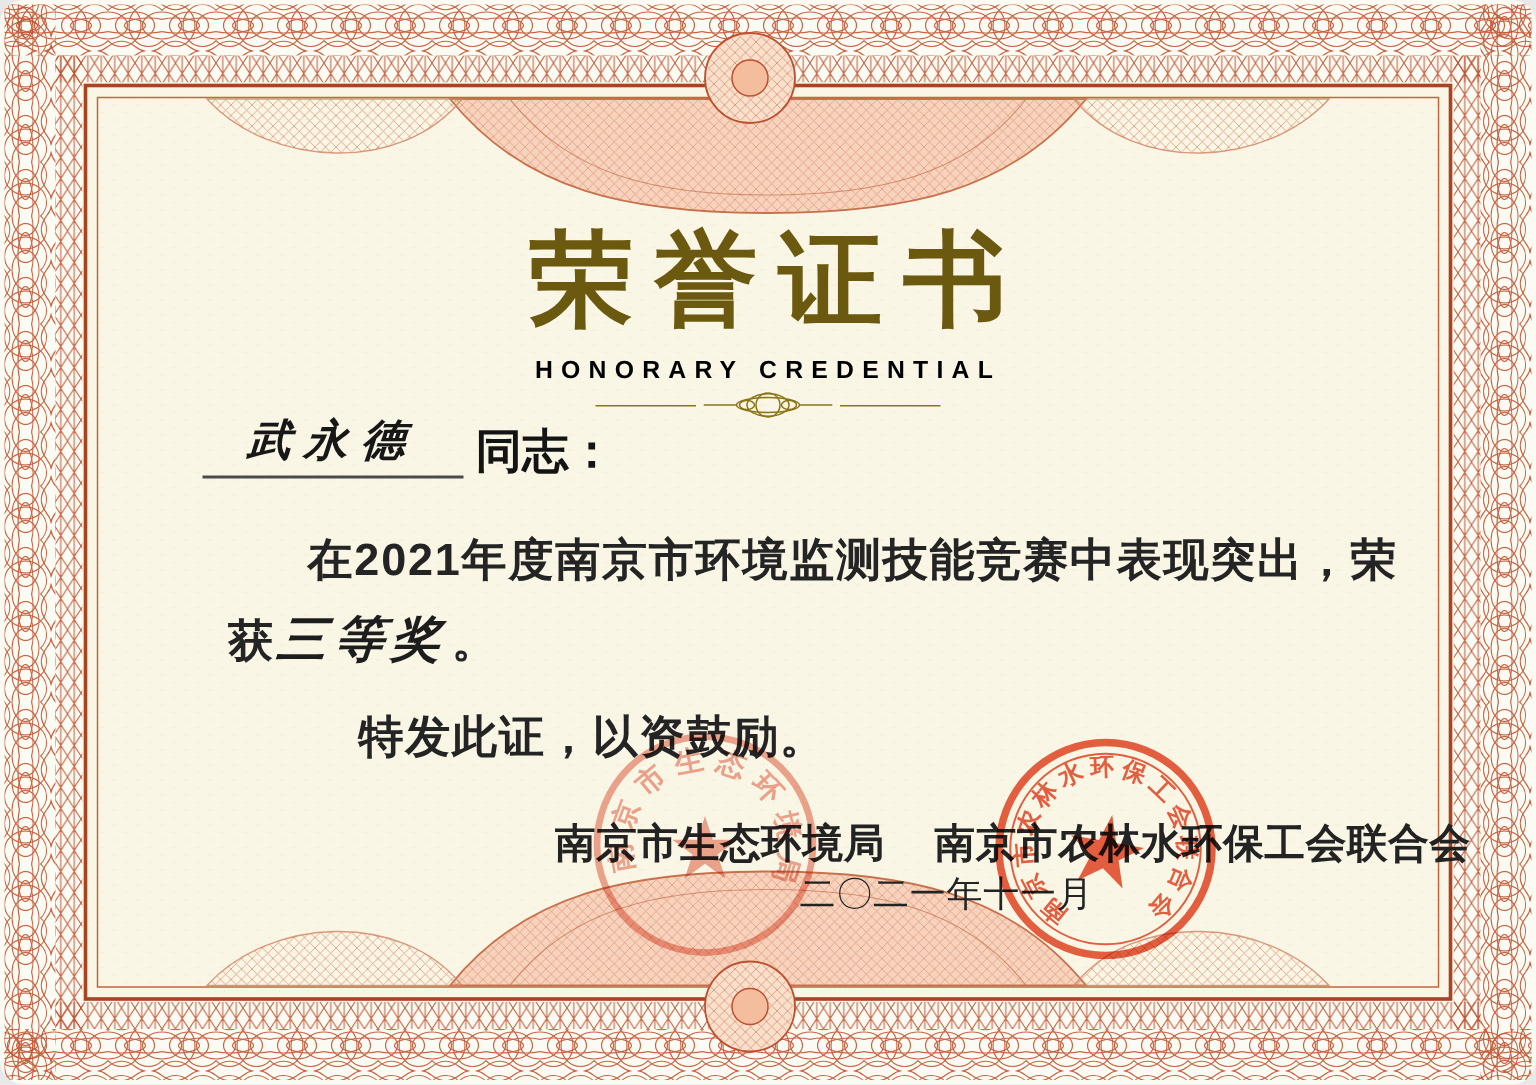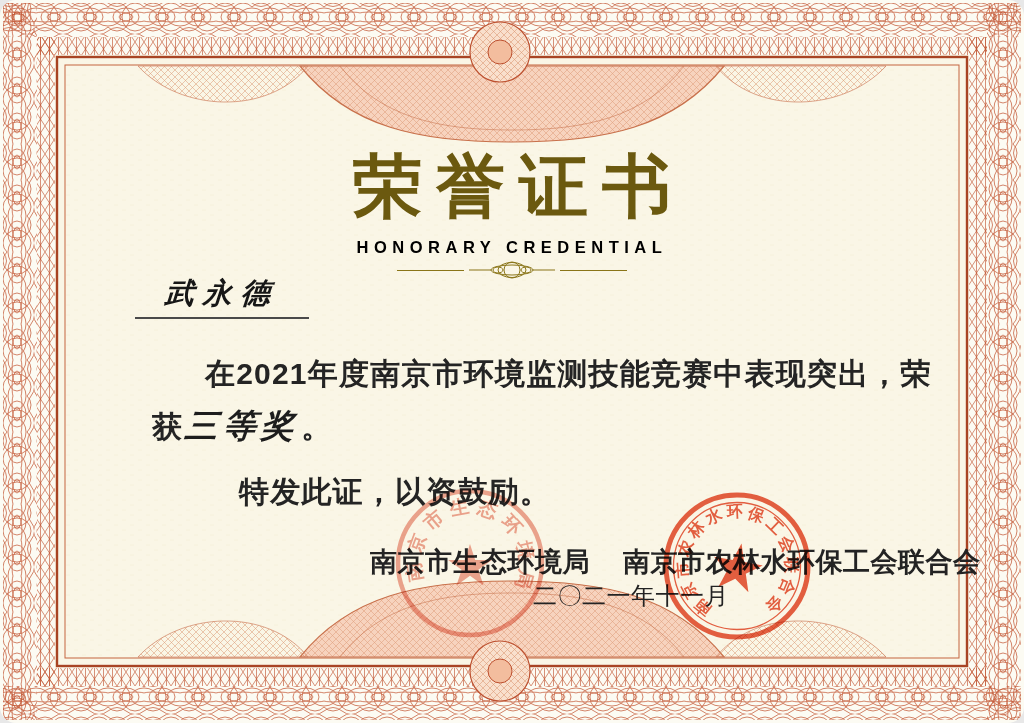--- a/index.html
+++ b/index.html
@@ -142,20 +142,21 @@
           <ellipse cx="57" cy="9" rx="5" ry="3"></ellipse>
         </g>
       </svg>
       <div class="dline"></div>
     </div>
 
     <div class="abs recipient-line">
       <div class="name-underline">
         <span class="recipient-name">武永德</span>
       </div>
+      <span class="salutation">同志：</span>
     </div>
 
     <div class="abs bodytext line1">在2021年度南京市环境监测技能竞赛中表现突出，荣</div>
 
     <div class="abs bodytext line2">
       <span>获</span>
       <span class="award">三等奖</span>
       <span>。</span>
     </div>
 

